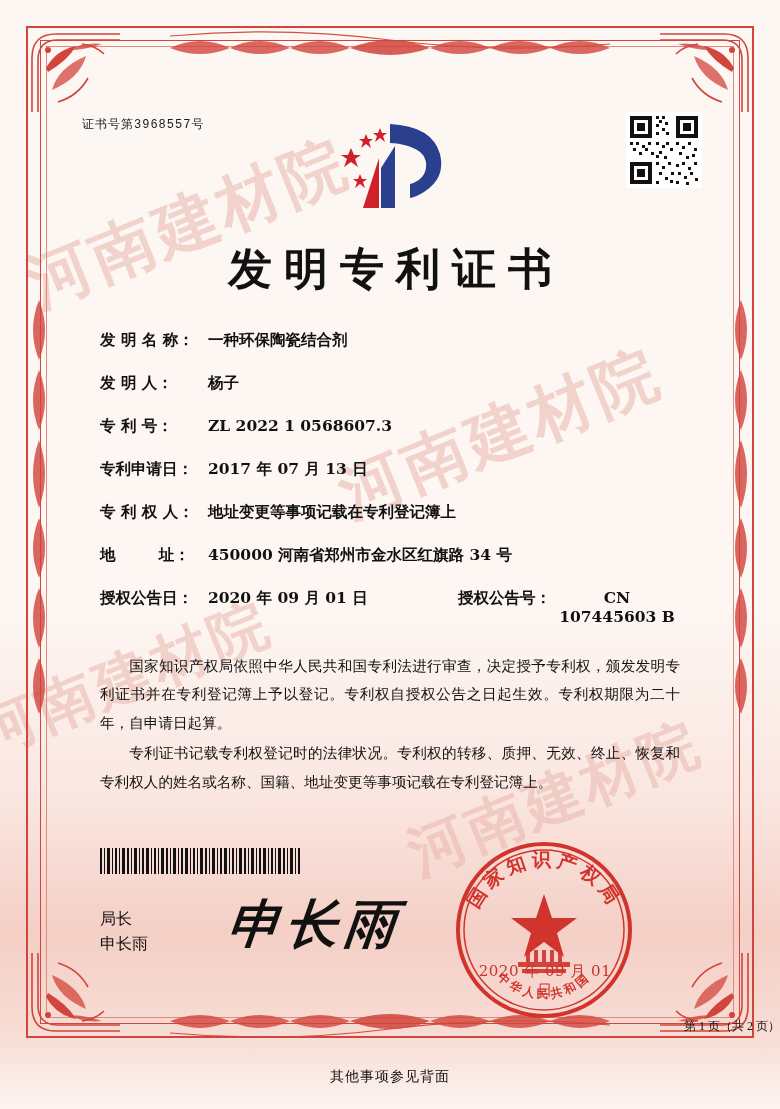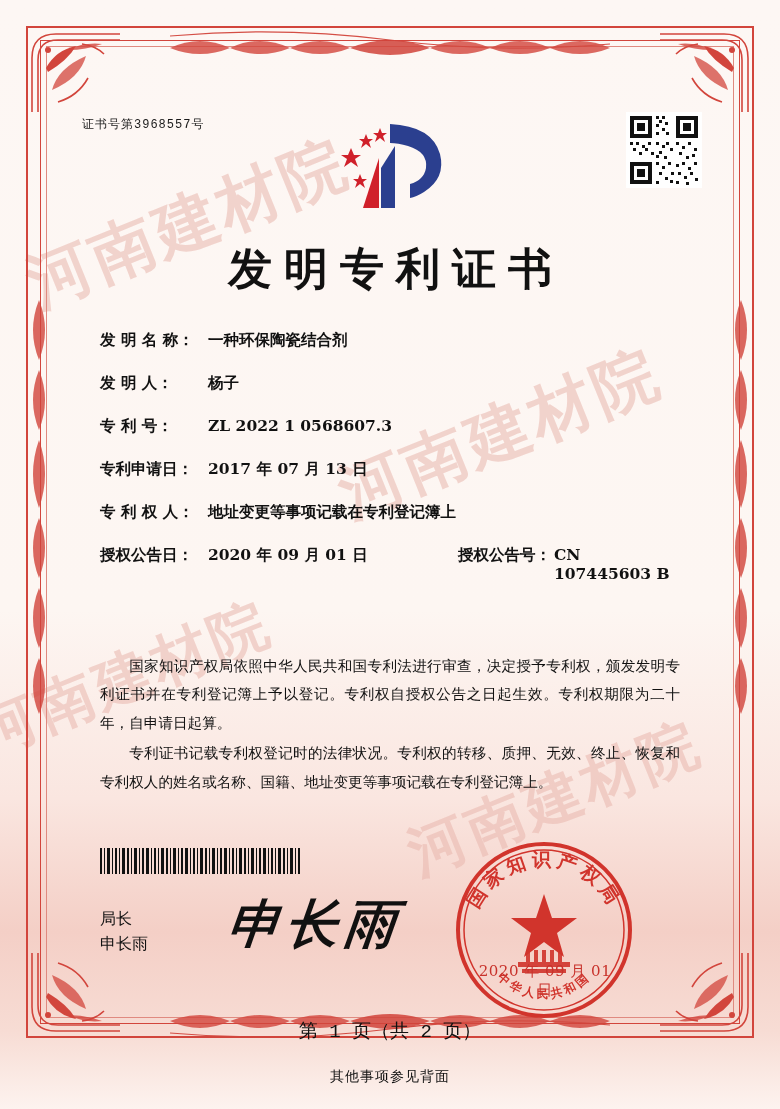--- a/index.html
+++ b/index.html
@@ -151,21 +151,21 @@
   .field-value {
     flex: 1 1 auto;
   }
   .field-row.split .field-value { flex: 0 0 auto; width: 250px; }
   .field-label2 {
     flex: 0 0 auto;
     width: 96px;
     letter-spacing: 0px;
     white-space: pre;
   }
-  .field-value2 { flex: 1 1 auto; }
+  .field-value2 { flex: 1 1 auto; text-align: center; }
 
   
   .body-text {
     position: absolute;
     left: 100px; top: 652px;
     width: 580px;
     font-size: 14.6px;
     line-height: 1.95;
     color: #111;
     text-align: justify;
@@ -217,24 +217,24 @@
     font-size: 15px;
     color: #c8322b;
     font-family: "DejaVu Serif", serif;
     letter-spacing: 0.5px;
   }
 
   
   .page-num {
     position: absolute;
     left: 0; right: 0; top: 1018px;
-    text-align: center;
-    font-size: 19px;
-    color: #111;
-    font-family: Liberation Mono, monospace;
+    text-align: right;
+    font-size: 12px;
+    color: #111;
+    font-family: Liberation Serif, serif;
   }
   .footer-note {
     position: absolute;
     left: 0; right: 0; top: 1068px;
     text-align: center;
     font-size: 14px;
     color: #111;
     font-family: "DejaVu Serif", serif;
     letter-spacing: 1px;
   }
@@ -463,20 +463,24 @@
       <div class="field-value">ZL 2022 1 0568607.3</div>
     </div>
     <div class="field-row">
       <div class="field-label">专利申请日：</div>
       <div class="field-value">2017 年 07 月 13 日</div>
     </div>
     <div class="field-row">
       <div class="field-label">专 利 权 人：</div>
       <div class="field-value">地址变更等事项记载在专利登记簿上</div>
     </div>
+    <div class="field-row">
+      <div class="field-label">地        址：</div>
+      <div class="field-value">450000 河南省郑州市金水区红旗路 34 号</div>
+    </div>
     <div class="field-row split">
       <div class="field-label">授权公告日：</div>
       <div class="field-value">2020 年 09 月 01 日</div>
       <div class="field-label2">授权公告号：</div>
       <div class="field-value2">CN 107445603 B</div>
     </div>
   </div>
 
   <div class="body-text">
     <p>国家知识产权局依照中华人民共和国专利法进行审查，决定授予专利权，颁发发明专利证书并在专利登记簿上予以登记。专利权自授权公告之日起生效。专利权期限为二十年，自申请日起算。</p>

